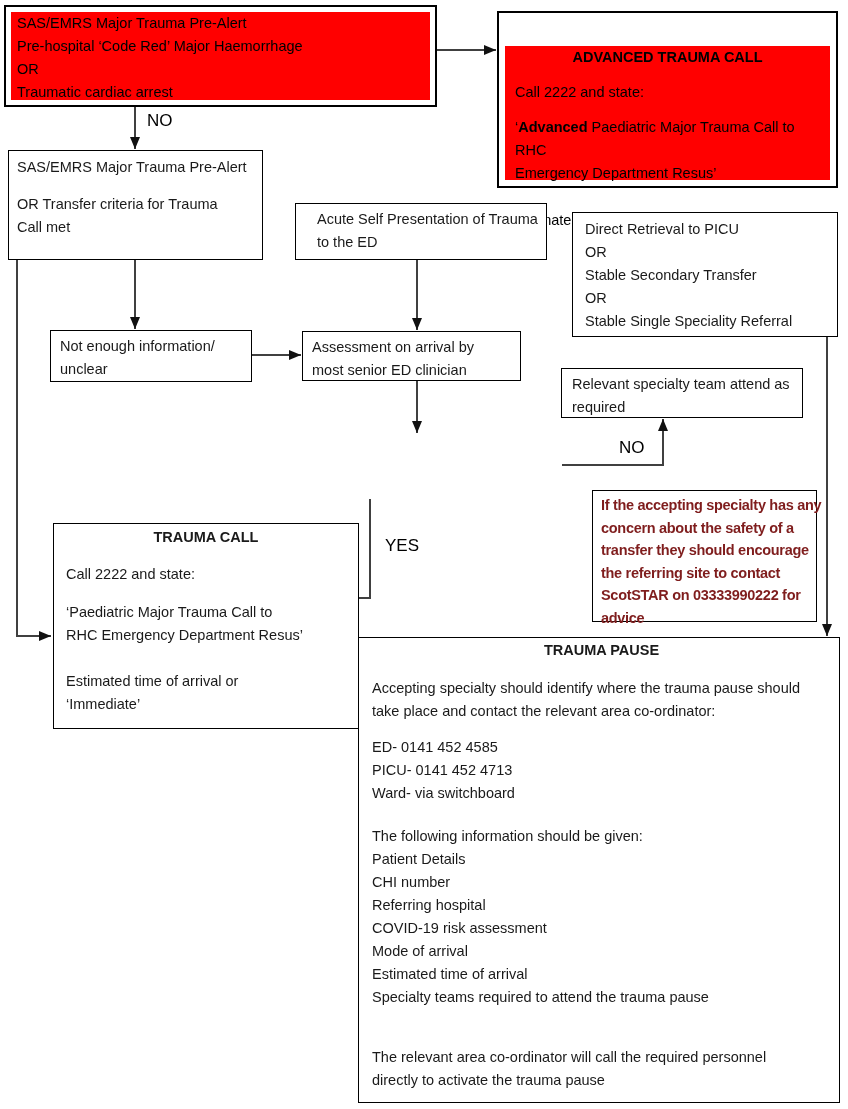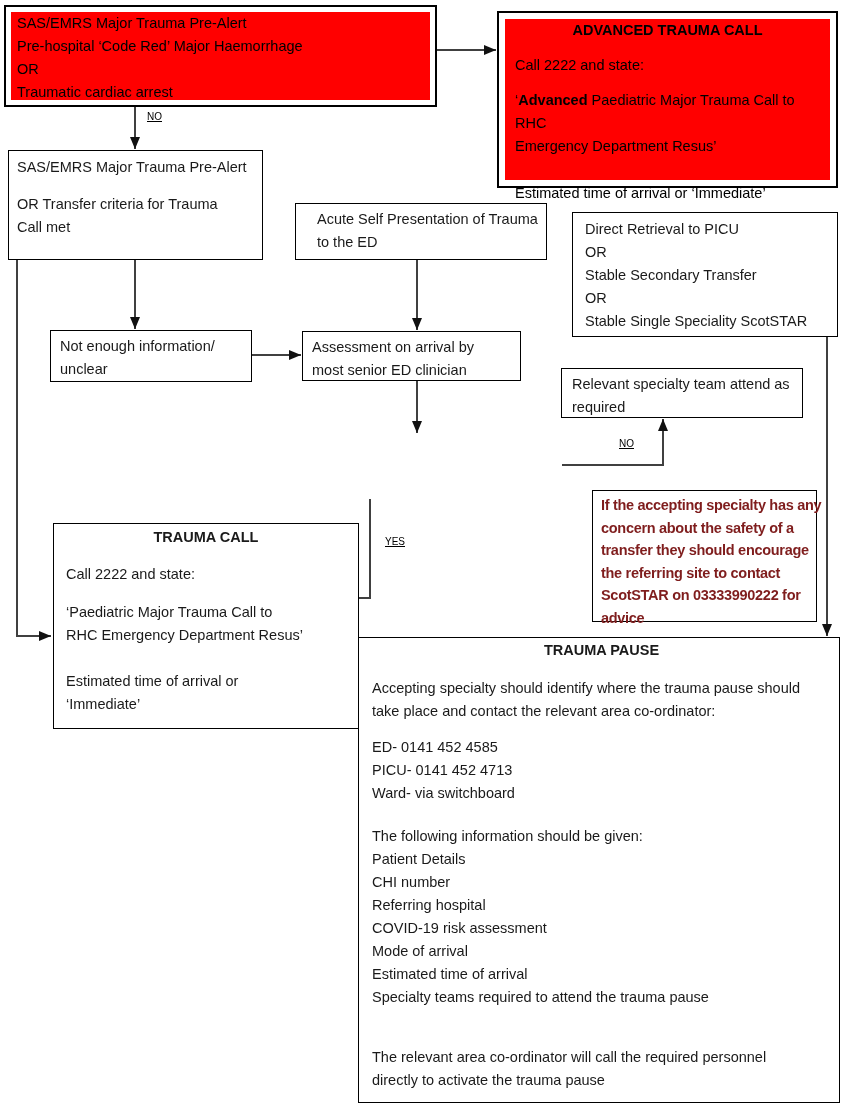--- a/index.html
+++ b/index.html
@@ -7,25 +7,25 @@
     position:relative;width:848px;height:1109px;background:#ffffff;
     font-family:"Liberation Sans",sans-serif;color:#1a1a1a;overflow:hidden;
   }
   svg.connectors{position:absolute;left:0;top:0;pointer-events:none;}
   .box{
     position:absolute;border:1.5px solid #000;background:#fff;
     font-size:14.5px;line-height:23px;box-sizing:border-box;
   }
   .alert{border-width:2px;}
   .redfill{position:absolute;inset:5px;background:#ff0000;color:#000;padding:0 6px;box-sizing:border-box;}
-  .alert2 .redfill{inset:6px;padding:0 10px;}
+  .alert2 .redfill{inset:6px;padding:0 10px;margin-top:27px;}
   .pre{white-space:pre;}
   .title{font-weight:bold;text-align:center;white-space:pre;}
   .warning{color:#7f1d1d;font-weight:bold;line-height:22.6px;letter-spacing:-0.3px;}
-  .lbl{position:absolute;font-size:10px;color:#000;white-space:pre;text-decoration:underline;}
+  .lbl{position:absolute;font-size:17px;color:#000;white-space:pre;}
   b{font-weight:bold;}
 </style>
 </head>
 <body>
 
 <div class="canvas">
 
   <svg class="connectors" width="848" height="1109">
     <defs>
       <marker id="arrow" markerUnits="userSpaceOnUse" markerWidth="14" markerHeight="12" refX="12" refY="5" orient="auto">
@@ -73,21 +73,21 @@
   <div class="box" style="left:295px;top:203px;width:252px;height:57px;padding:4px 21px">
     <div class="pre">Acute Self Presentation of Trauma
 to the ED</div>
   </div>
 
   <div class="box" style="left:572px;top:212px;width:266px;height:125px;padding:5px 12px">
     <div class="pre">Direct Retrieval to PICU
 OR
 Stable Secondary Transfer
 OR
-Stable Single Speciality ScotSTAR</div>
+Stable Single Speciality Referral</div>
   </div>
 
   <div class="box" style="left:302px;top:331px;width:219px;height:50px;padding:4px 9px">
     <div class="pre">Assessment on arrival by
 most senior ED clinician</div>
   </div>
 
   <div class="box" style="left:50px;top:330px;width:202px;height:52px;padding:4px 9px">
     <div class="pre">Not enough information/
 unclear</div>

